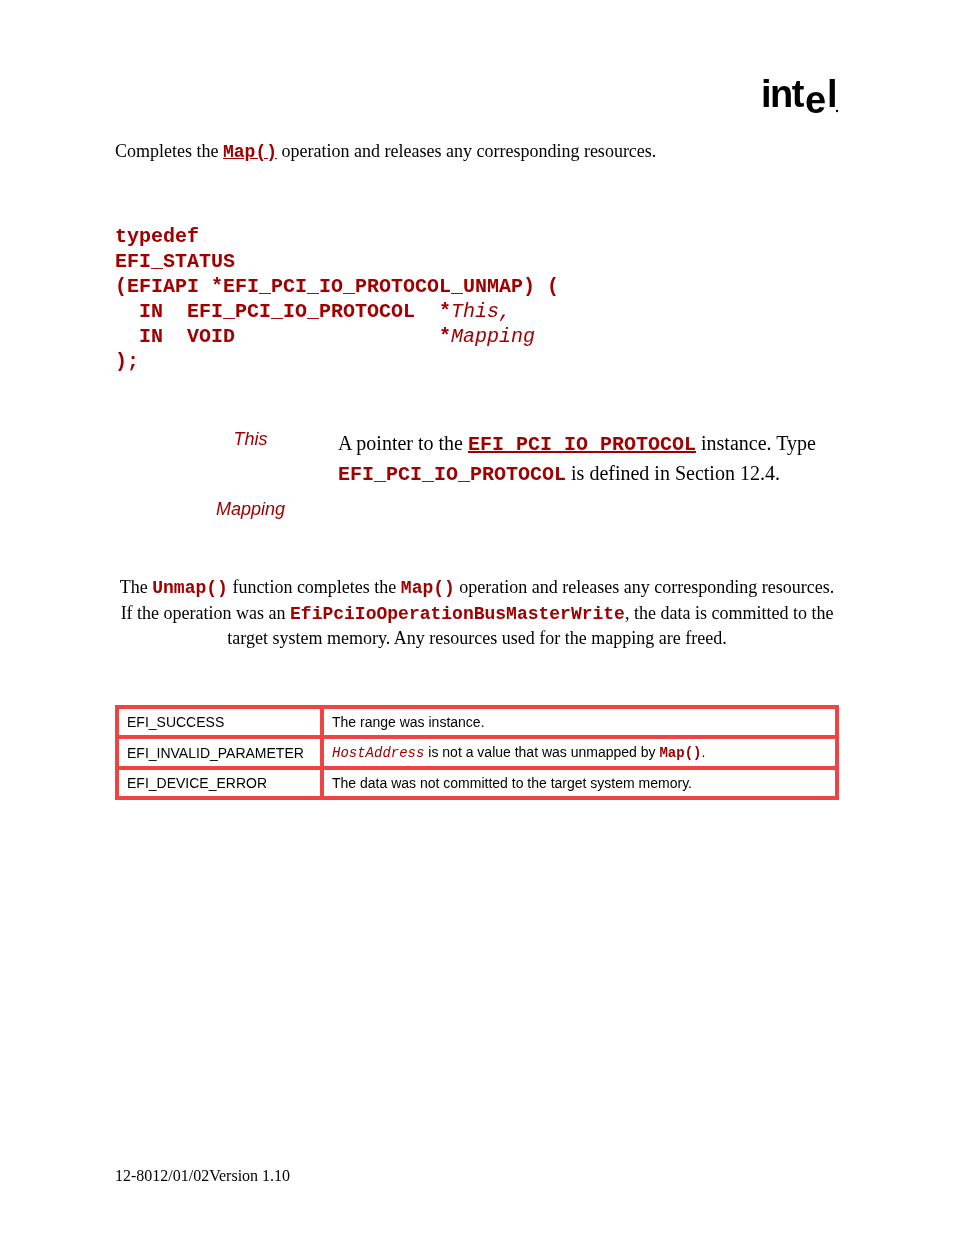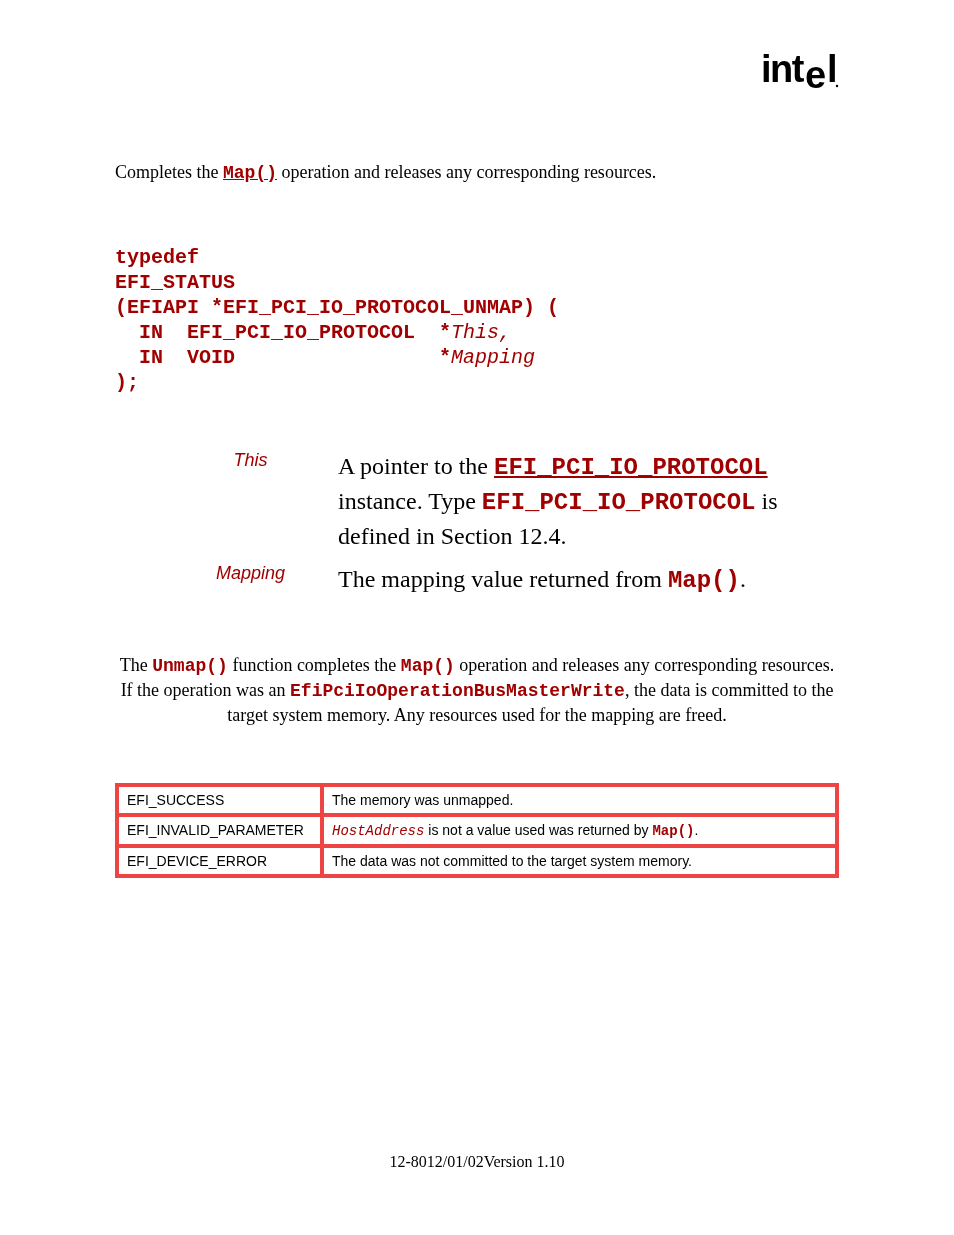--- a/index.html
+++ b/index.html
@@ -7,31 +7,31 @@
     width: 954px;
     height: 1235px;
     background: #fff;
     font-family: "Times New Roman", Times, serif;
     color: #000;
     position: relative;
     padding: 60px 115px 50px 115px;
   }
   .logo {
     position: absolute;
-    top: 50px;
+    top: 75px;
     right: 115px;
     font-family: Arial, Helvetica, sans-serif;
     font-size: 38px;
     font-weight: bold;
     color: #0c4a6e;
     letter-spacing: -1px;
   }
   .logo svg { display: block; }
   .content {
-    margin-top: 101px;
+    margin-top: 80px;
   }
   .summary {
     font-size: 18px;
     line-height: 1.3;
     margin-bottom: 60px;
   }
   .code-link {
     font-family: "Courier New", Courier, monospace;
     font-weight: bold;
     color: #a00000;
@@ -66,21 +66,21 @@
   .param-name {
     font-family: Liberation Sans, sans-serif;
     font-style: italic;
     color: #a00000;
     font-size: 18px;
     width: 175px;
     flex-shrink: 0;
     text-align: center;
   }
   .param-desc {
-    font-size: 24px;
+    font-size: 20px;
     line-height: 1.4;
     flex: 1;
   }
   .desc-block {
     font-size: 18px;
     line-height: 1.35;
     margin-bottom: 55px;
     text-align: center;
   }
   table.status {
@@ -97,25 +97,25 @@
   table.status td:first-child {
     width: 205px;
   }
   .helv-i {
     font-family: Liberation Mono, monospace;
     font-style: italic;
     color: #a00000;
   }
   .footer {
     position: absolute;
-    bottom: 64px;
+    bottom: 50px;
     left: 115px;
     right: 115px;
     display: flex;
-    justify-content: center;
+    justify-content: flex-start;
     font-size: 16px;
   }
 </style>
 </head>
 <body>
 
 <div class="logo">
   <svg width="78" height="42" viewBox="0 0 78 42">
     <text x="0" y="32" font-family="Arial,Helvetica,sans-serif" font-size="38" font-weight="bold" fill="#000" letter-spacing="-1.5">int</text>
     <text x="44" y="38" font-family="Arial,Helvetica,sans-serif" font-size="38" font-weight="bold" fill="#000">e</text>
@@ -139,40 +139,37 @@
 
   <div class="params">
     <div class="param-row">
       <div class="param-name">This</div>
       <div class="param-desc">
         <span>A pointer to the </span><span class="code-link">EFI_PCI_IO_PROTOCOL</span><span> instance.  Type </span><span class="code-red">EFI_PCI_IO_PROTOCOL</span><span> is defined in Section 12.4.</span>
       </div>
     </div>
     <div class="param-row">
       <div class="param-name">Mapping</div>
-      <div class="param-desc">
-        <span>The mapping value returned from </span><span class="code-red">Map()</span><span>.</span>
-      </div>
     </div>
   </div>
 
   <p class="desc-block">
     <span>The </span><span class="code-red">Unmap()</span><span> function completes the </span><span class="code-red">Map()</span><span> operation and releases any corresponding resources. If the operation was an </span><span class="code-red">EfiPciIoOperationBusMasterWrite</span><span>, the data is committed to the target system memory.  Any resources used for the mapping are freed.</span>
   </p>
 
   <table class="status">
     <tbody>
         <tr>
       <td>EFI_SUCCESS</td>
-      <td>The memory was unmapped.</td>
+      <td>The range was instance.</td>
     </tr>
     <tr>
       <td>EFI_INVALID_PARAMETER</td>
       <td>
-        <span class="helv-i">HostAddress</span><span> is not a value used was returned by </span><span class="code-red">Map()</span><span>.</span>
+        <span class="helv-i">HostAddress</span><span> is not a value that was unmapped by </span><span class="code-red">Map()</span><span>.</span>
       </td>
     </tr>
     <tr>
       <td>EFI_DEVICE_ERROR</td>
       <td>The data was not committed to the target system memory.</td>
     </tr>
   </tbody>
     </table>
 
 </div>

